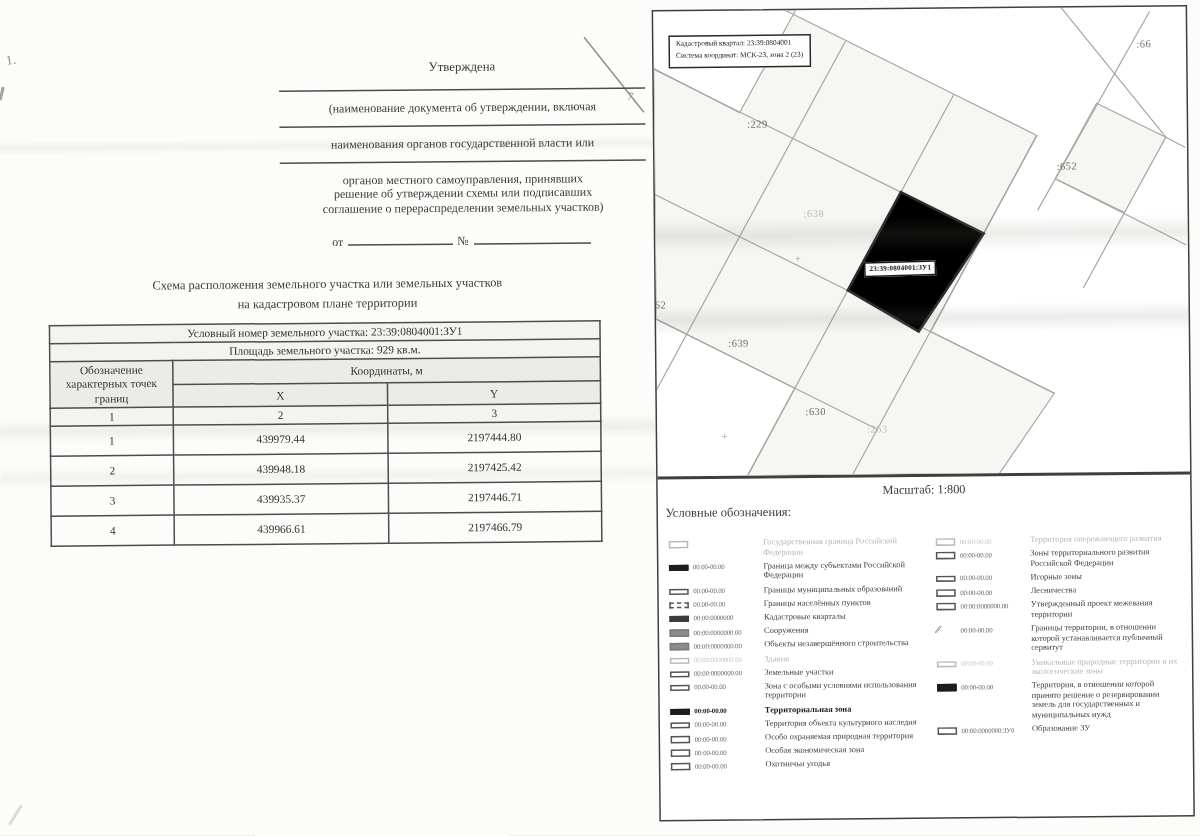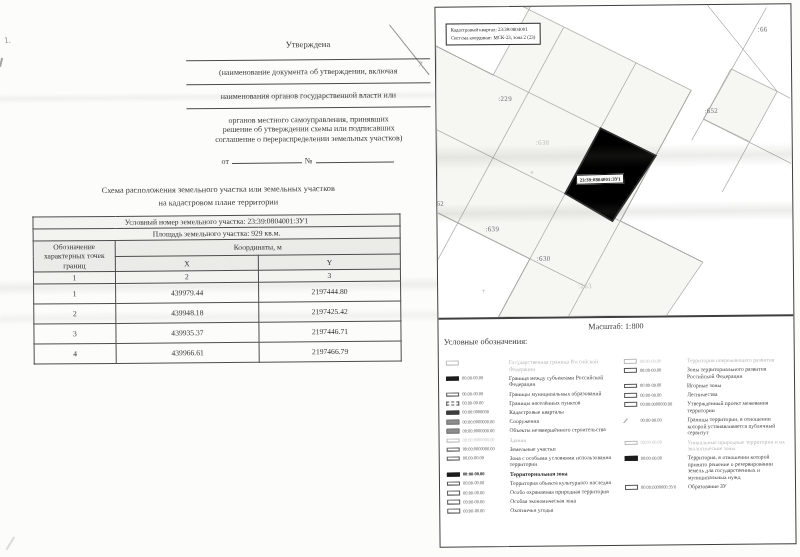--- a/index.html
+++ b/index.html
@@ -168,27 +168,27 @@
         <line x1="331" y1="3" x2="255" y2="135" stroke="#a6a6a3" stroke-width="0.8"></line>
         <line x1="267" y1="114" x2="354" y2="159" stroke="#a6a6a3" stroke-width="0.8"></line>
         <line x1="313" y1="137" x2="285" y2="187" stroke="#a6a6a3" stroke-width="0.8"></line>
         <line x1="341" y1="87" x2="354" y2="94" stroke="#a6a6a3" stroke-width="0.8"></line>
         <polygon points="164,122 219,150 175,215 128,187" fill="#ececе9" stroke="#2e2e2e" stroke-width="1.7"></polygon>
       </svg>
       <div class="infobox">
         <div>Кадастровый квартал: 23:39:0804001</div>
         <div>Система координат: МСК-23, зона 2 (23)</div>
       </div>
-      <span class="plabel" style="left:62px;top:88px">:229</span>
+      <span class="plabel" style="left:62px;top:72px">:229</span>
       <span class="plabel" style="left:268px;top:102px">:652</span>
       <span class="plabel" style="left:322px;top:21px">:66</span>
       <span class="plabel faint" style="left:99px;top:132px">:638</span>
       <span class="plabel" style="left:-3px;top:192px">:62</span>
       <span class="plabel" style="left:48px;top:218px">:639</span>
-      <span class="plabel" style="left:99px;top:248px">:630</span>
+      <span class="plabel" style="left:99px;top:264px">:630</span>
       <span class="plabel faint" style="left:140px;top:276px">:263</span>
       <span class="pluschar" style="left:93px;top:162px">+</span>
       <span class="pluschar" style="left:43px;top:280px">+</span>
       <div class="target-label">23:39:0804001:ЗУ1</div>
       <div class="streak" style="top:138px;height:24px"></div>
       <div class="streak" style="top:196px;height:20px"></div>
     </div>
 
     <div class="scale">Масштаб: 1:800</div>
     <div class="legend-title">Условные обозначения:</div>

